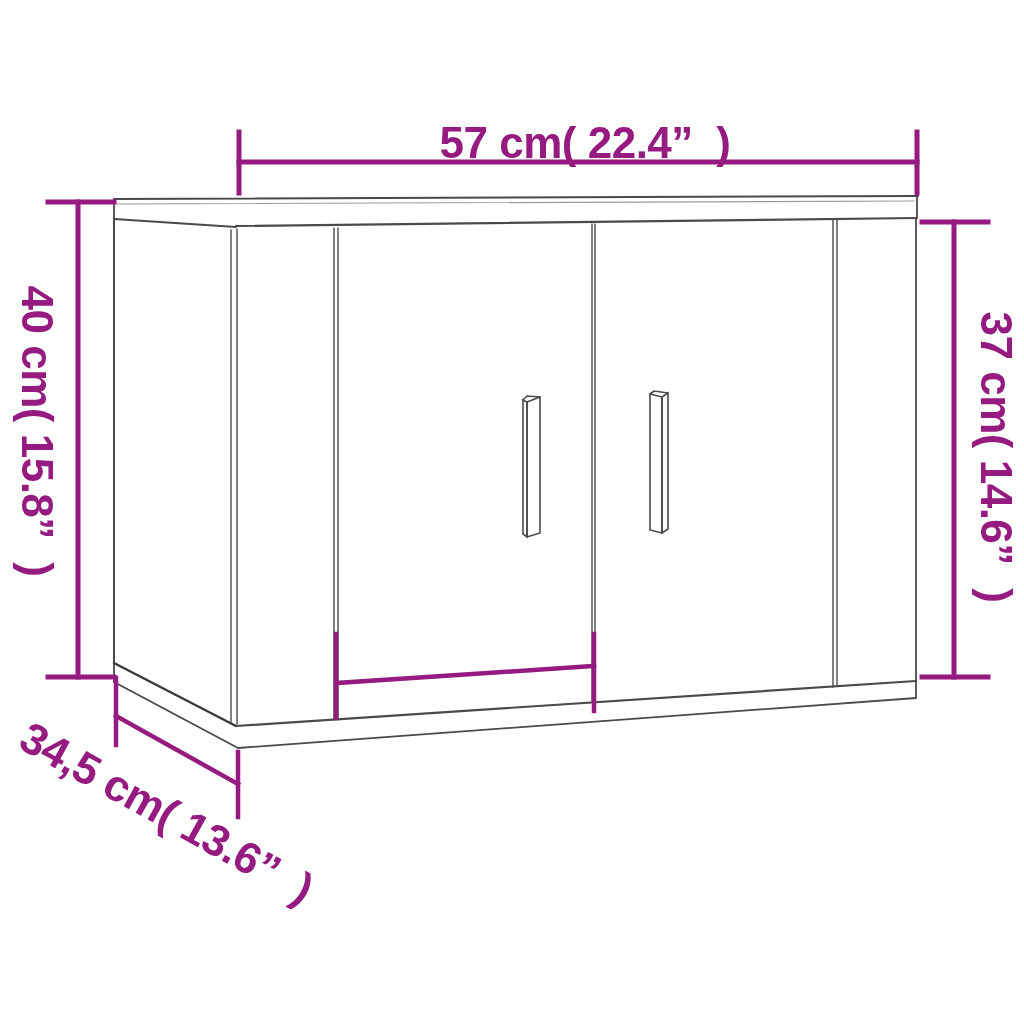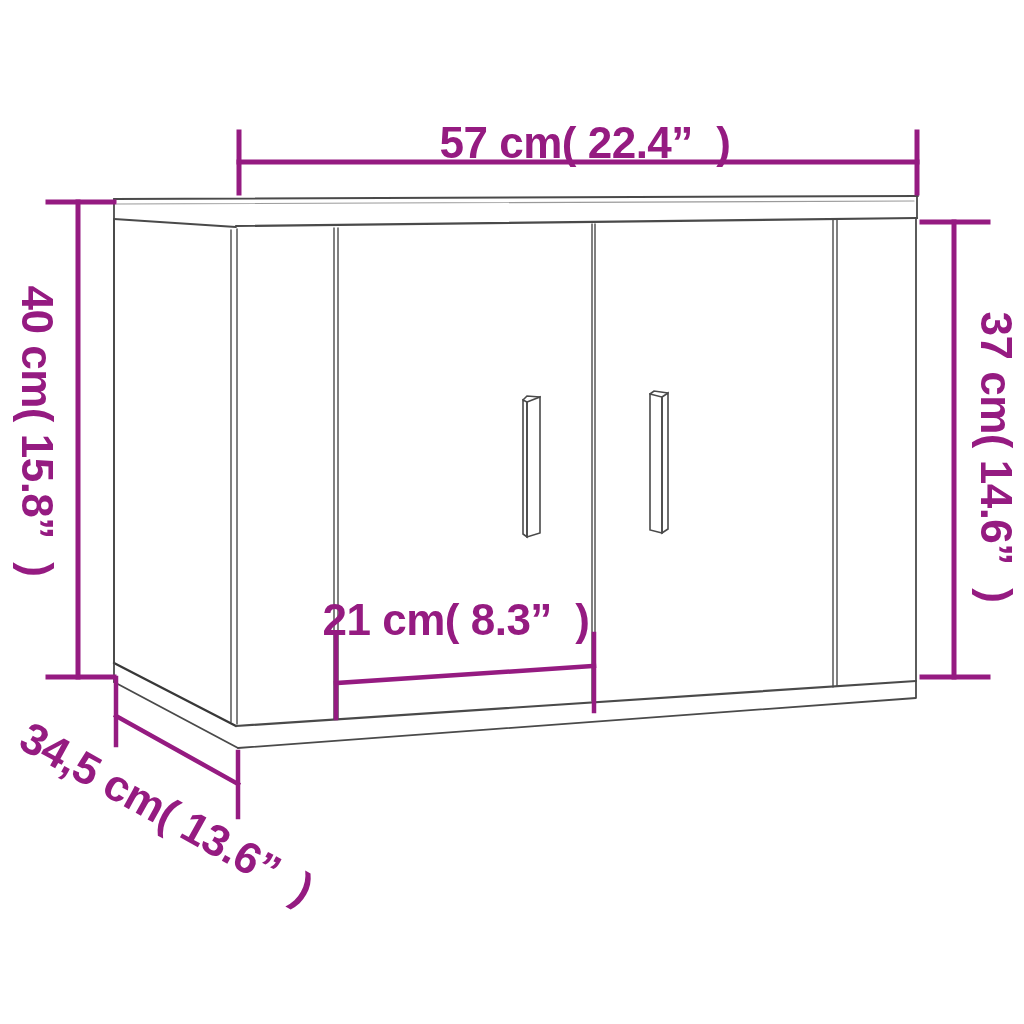--- a/index.html
+++ b/index.html
@@ -107,17 +107,16 @@
       </g>
     </g>
   </svg>
 
   <div class="dim-label center-anchor" style="left:585px;top:134px;margin-top:9px;">57 cm( 22.4”  )</div>
 
   <div class="dim-label rot90" style="left:37px;top:431px;">40 cm( 15.8”  )</div>
 
   <div class="dim-label rot90" style="left:996px;top:457px;">37 cm( 14.6”  )</div>
 
-  <div class="dim-label center-anchor" style="left:456px;top:620px;">21 cm( 8.3”  )</div>
 
   <div class="dim-label rot-diag" style="left:36px;top:712px;">34,5 cm( 13.6”  )</div>
 
 </div>
 
 </body></html>

